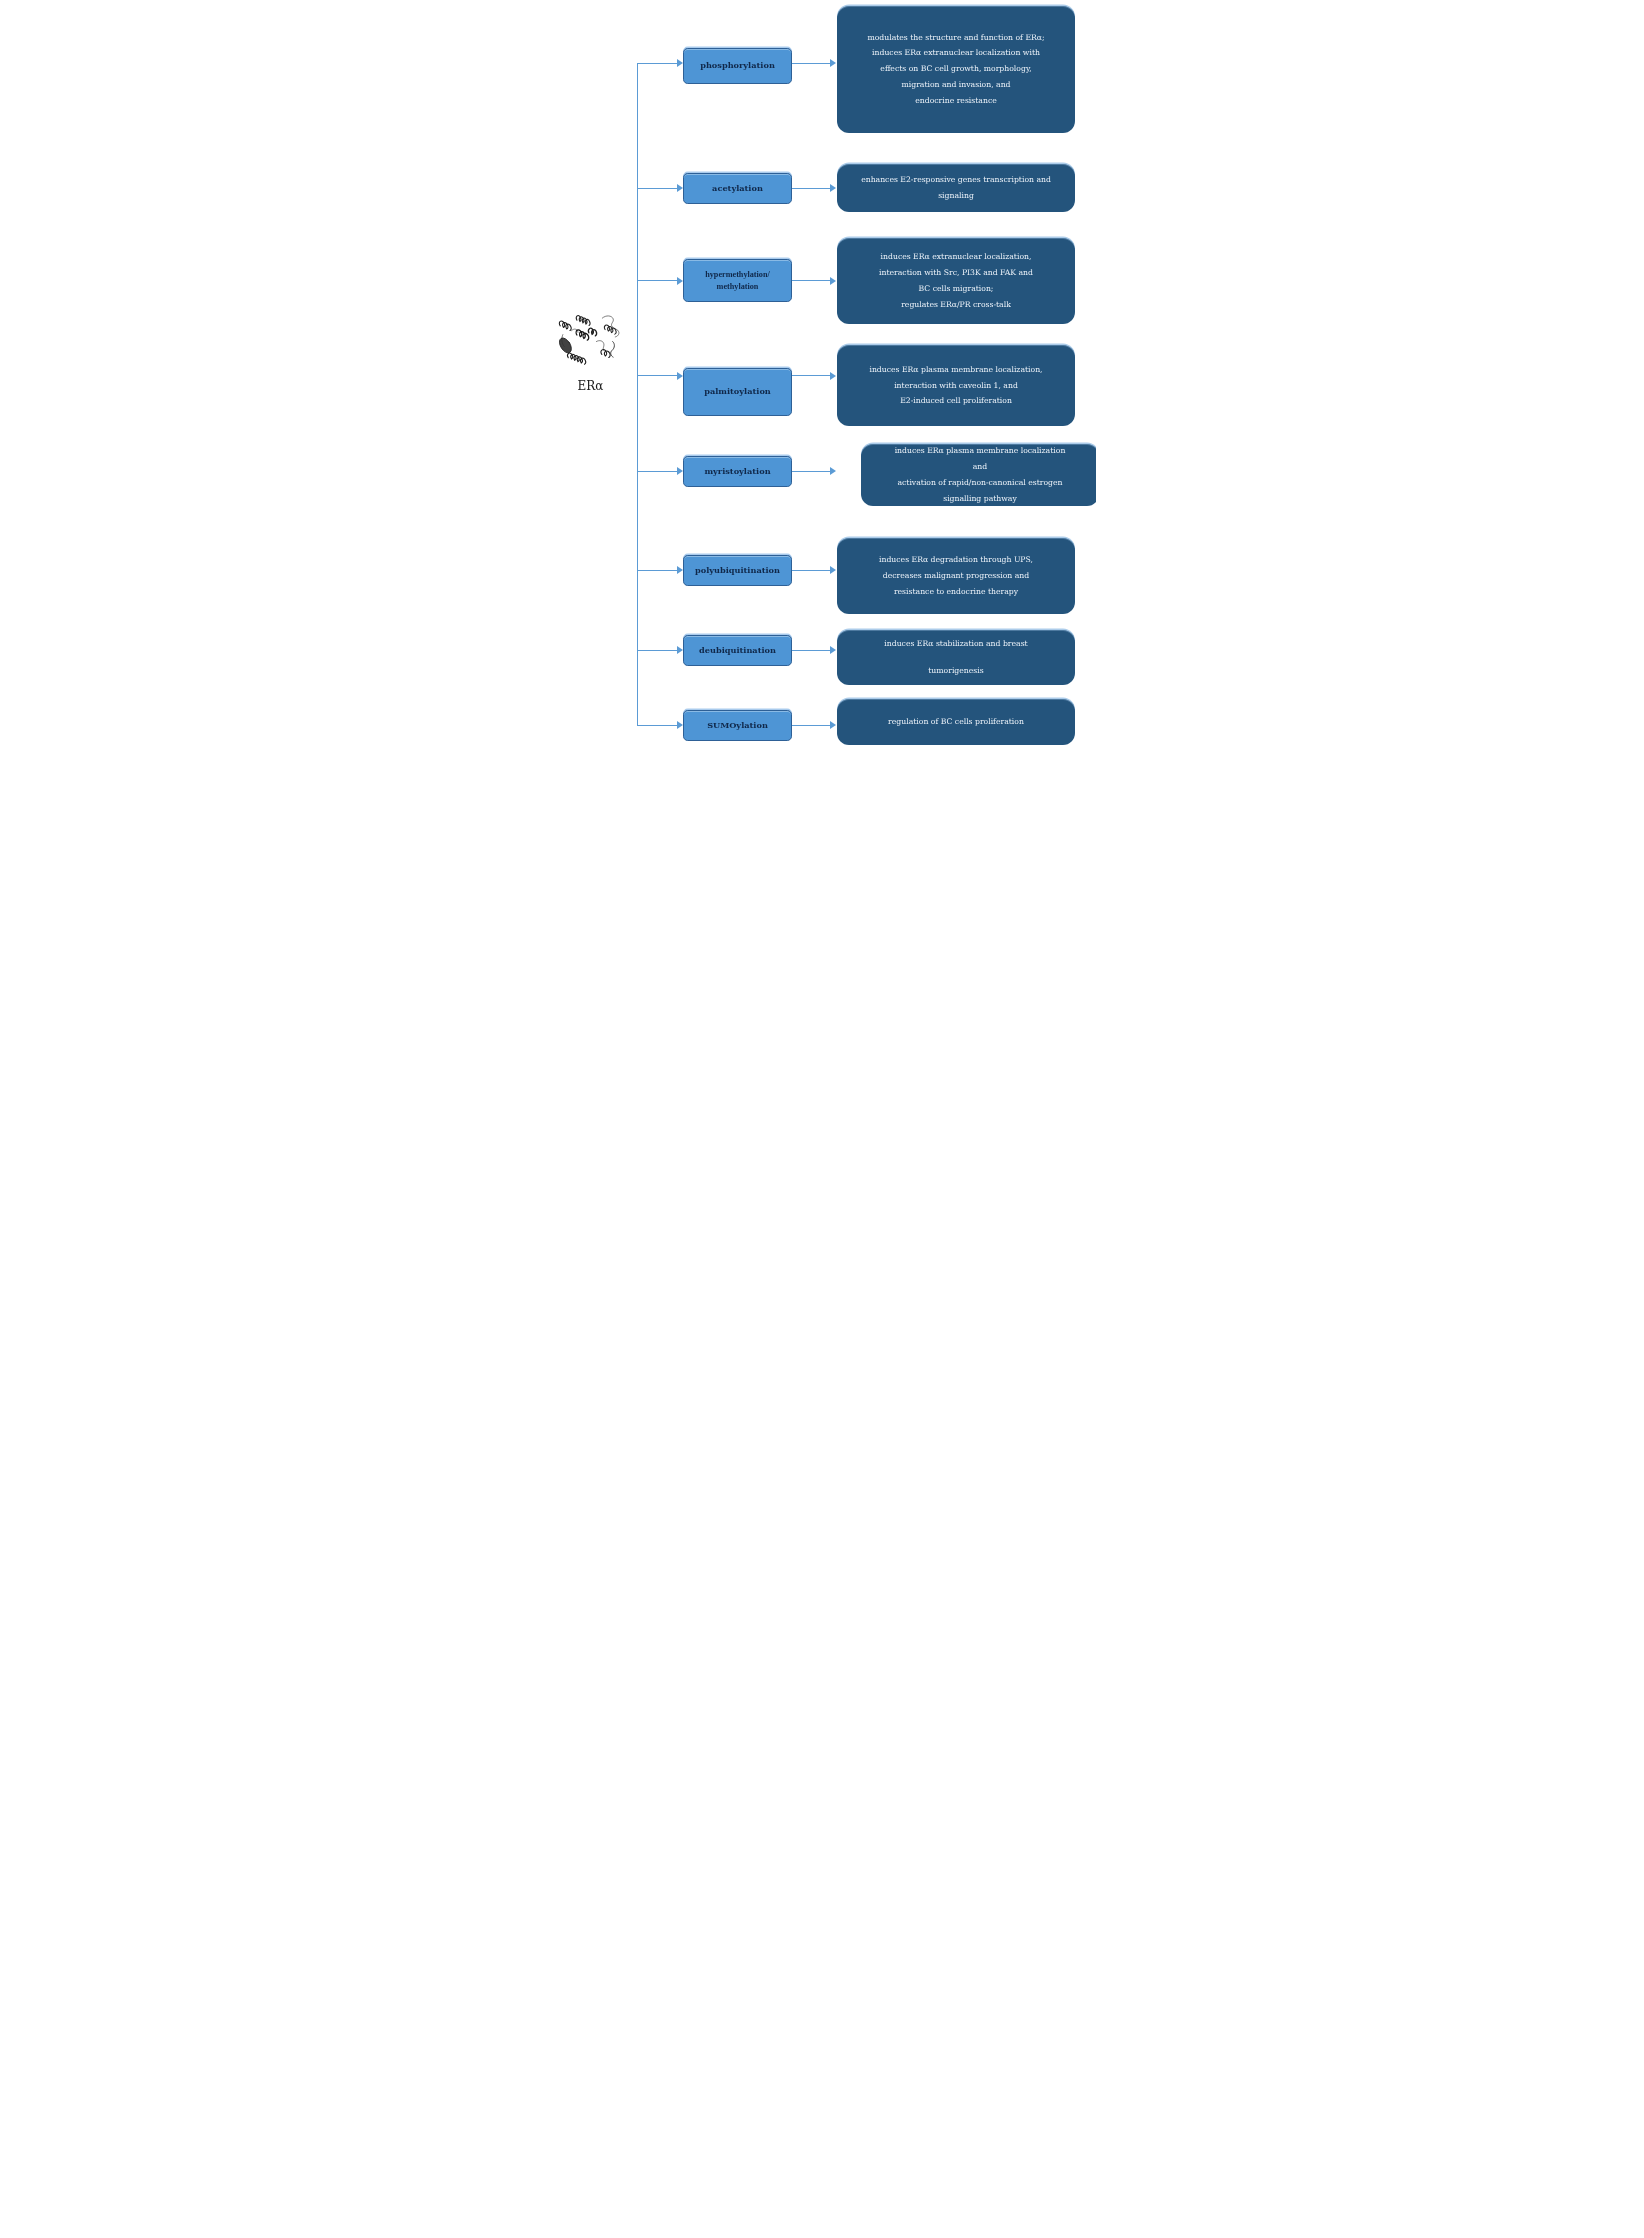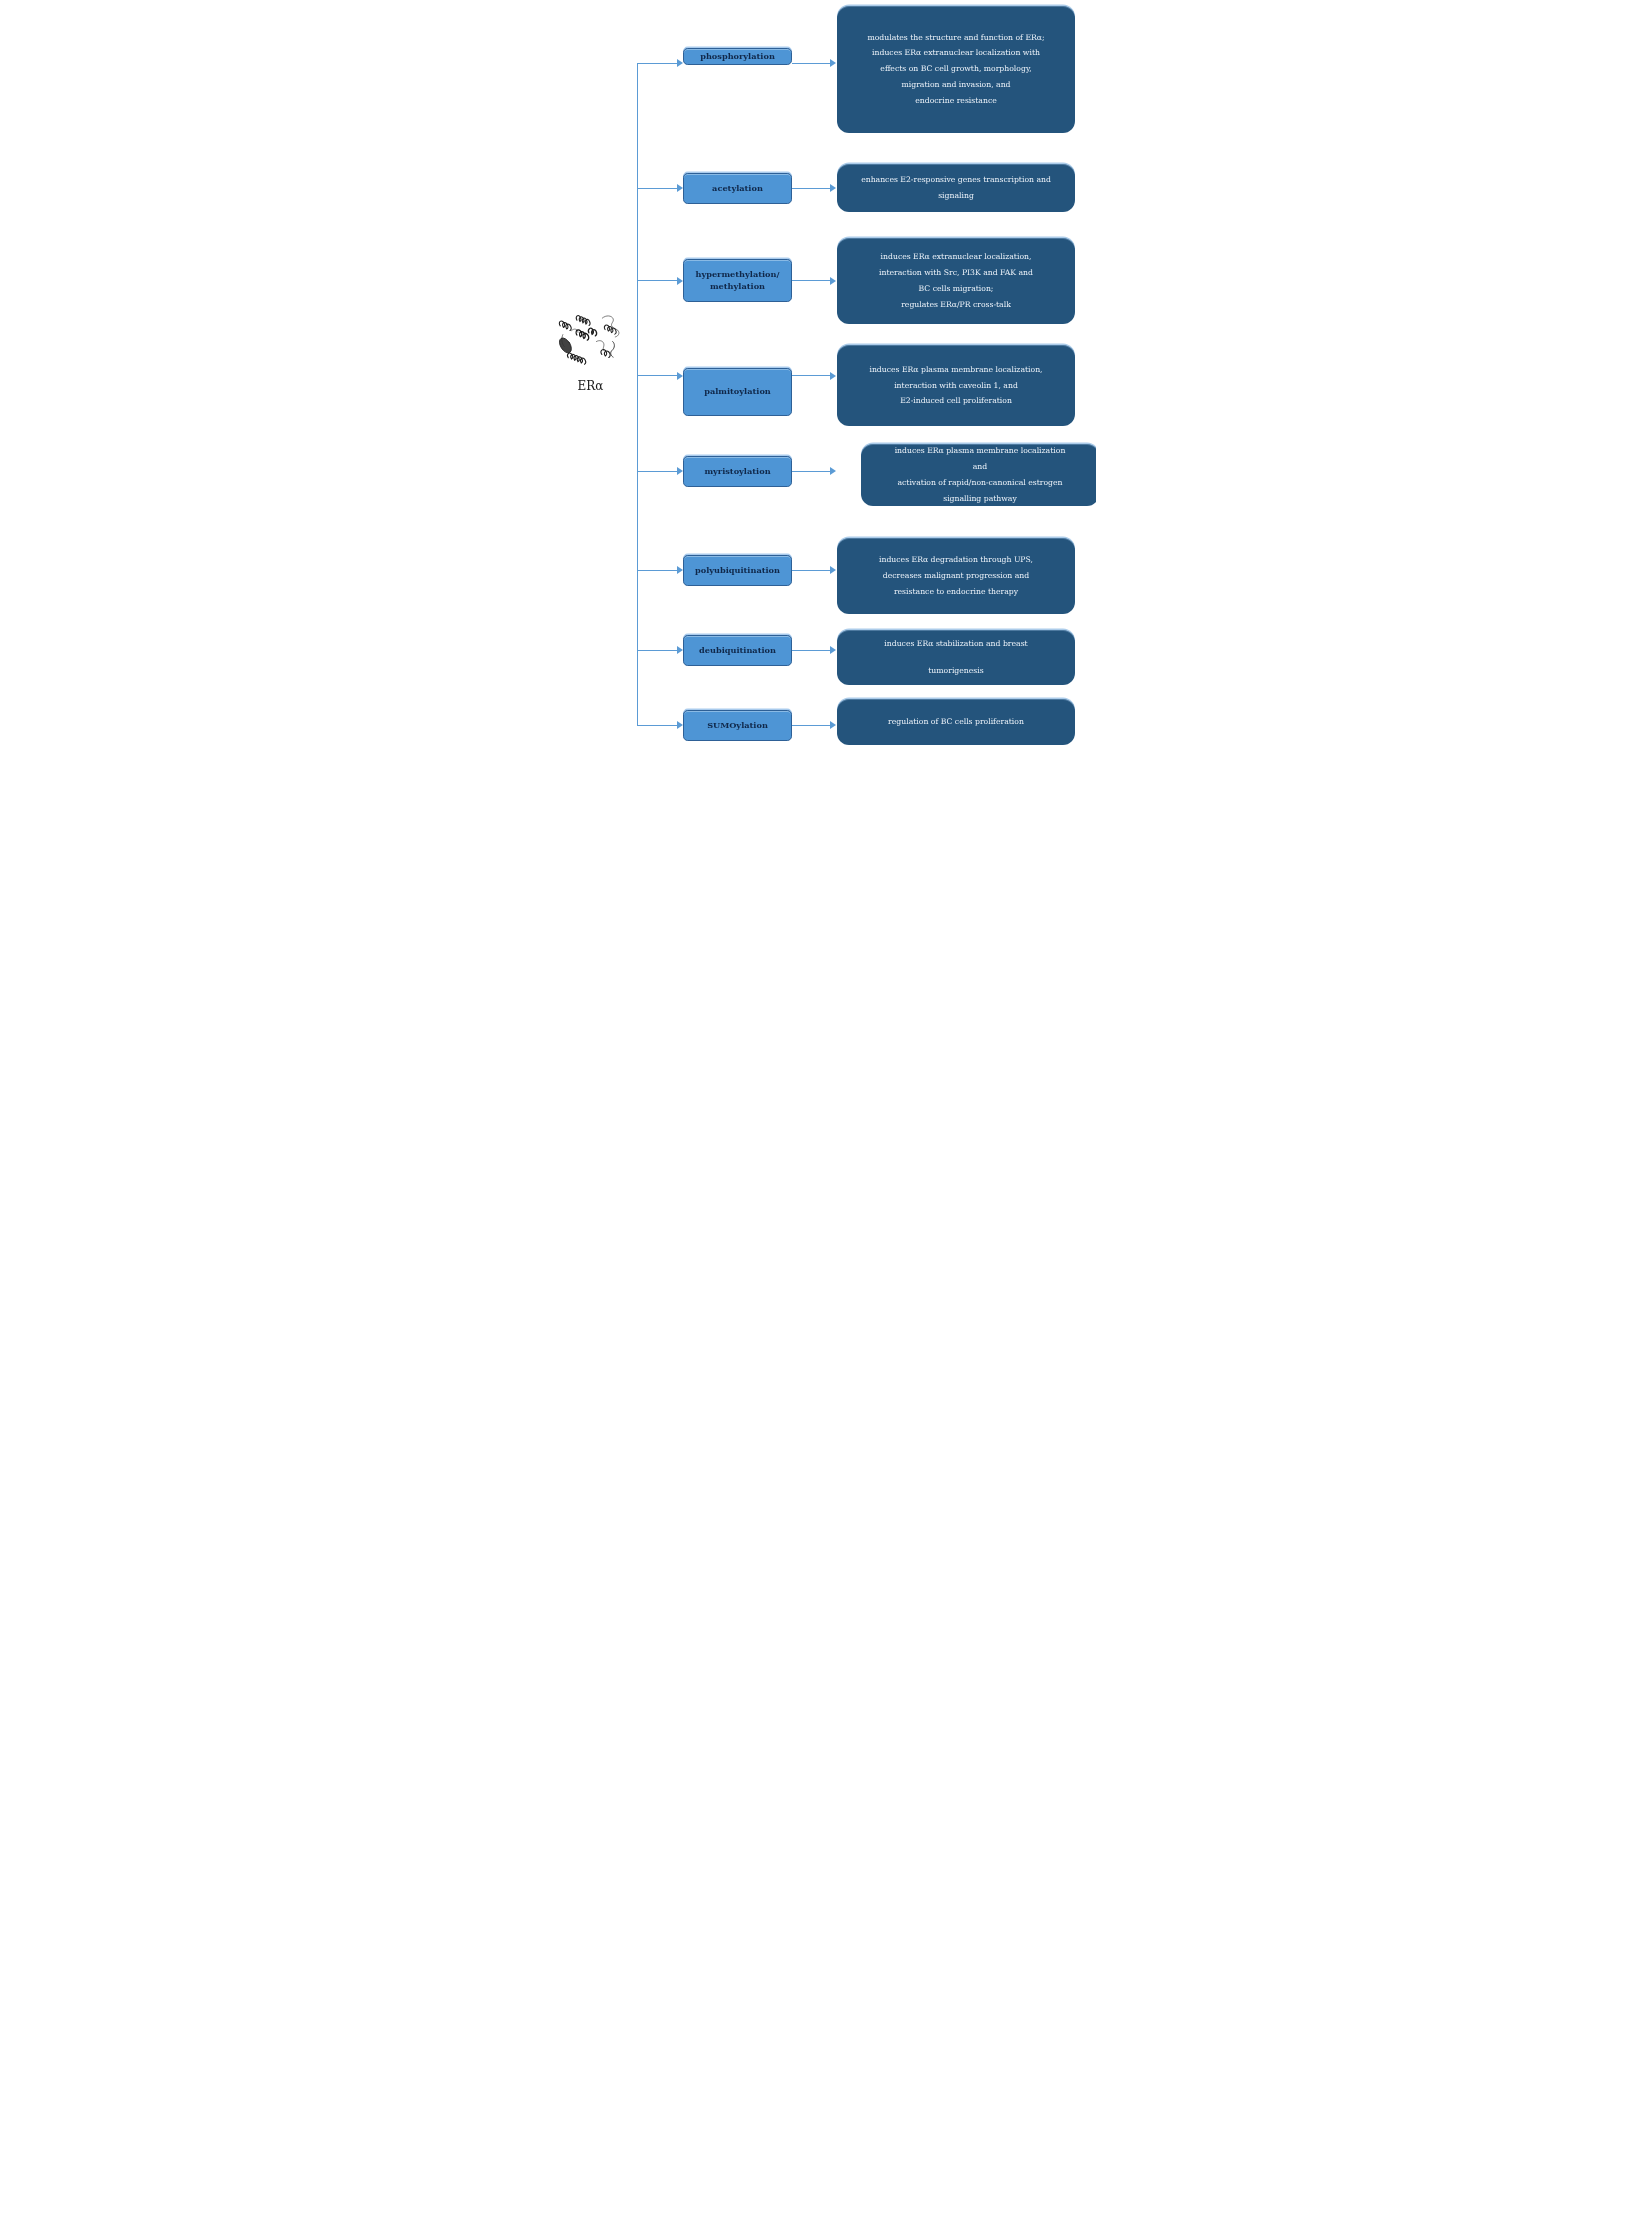--- a/index.html
+++ b/index.html
@@ -52,21 +52,21 @@
       <ellipse cx="42" cy="168" rx="22" ry="38" transform="rotate(-32 42 168)" fill="#2e2e2e" opacity="0.9" stroke="#111111" stroke-width="4"></ellipse>
       <path d="M260,150 c12,10 10,30 -2,40 c-12,10 -8,26 4,32" stroke="#2a2a2a" stroke-width="4"></path>
     </svg>
     <div class="protein-label">ERα</div>
   </div>
 
   <div class="vline" style="left:89px;top:63px;height:663px;"></div>
 
   <div class="hline" style="left:90px;top:63px;width:39px;"></div>
   <div class="arrowhead" style="left:129px;top:59px;"></div>
-  <div class="lightbox" style="top:48px;height:17px;">
+  <div class="lightbox" style="top:48px;height:36px;">
     <span>phosphorylation</span>
   </div>
   <div class="hline" style="left:244px;top:63px;width:38px;"></div>
   <div class="arrowhead" style="left:282px;top:59px;"></div>
   <div class="darkbox" style="top:5.6px;height:127px;">
     <div>modulates the structure and function of ERα;</div>
     <div>induces ERα extranuclear localization with</div>
     <div>effects on BC cell growth, morphology,</div>
     <div>migration and invasion, and</div>
     <div>endocrine resistance</div>
@@ -79,21 +79,21 @@
   </div>
   <div class="hline" style="left:244px;top:188px;width:38px;"></div>
   <div class="arrowhead" style="left:282px;top:184px;"></div>
   <div class="darkbox" style="top:164px;height:48px;">
     <div>enhances E2-responsive genes transcription and</div>
     <div>signaling</div>
   </div>
 
   <div class="hline" style="left:90px;top:280px;width:39px;"></div>
   <div class="arrowhead" style="left:129px;top:277px;"></div>
-  <div class="lightbox" style="top:259px;height:43px;">
+  <div class="lightbox" style="top:259px;height:43px;font-family:Liberation Serif, serif;">
     <span>hypermethylation/</span>
     <span>methylation</span>
   </div>
   <div class="hline" style="left:244px;top:280px;width:38px;"></div>
   <div class="arrowhead" style="left:282px;top:277px;"></div>
   <div class="darkbox" style="top:238px;height:86px;">
     <div>induces ERα extranuclear localization,</div>
     <div>interaction with Src, PI3K and FAK and</div>
     <div>BC cells migration;</div>
     <div>regulates ERα/PR cross-talk</div>

